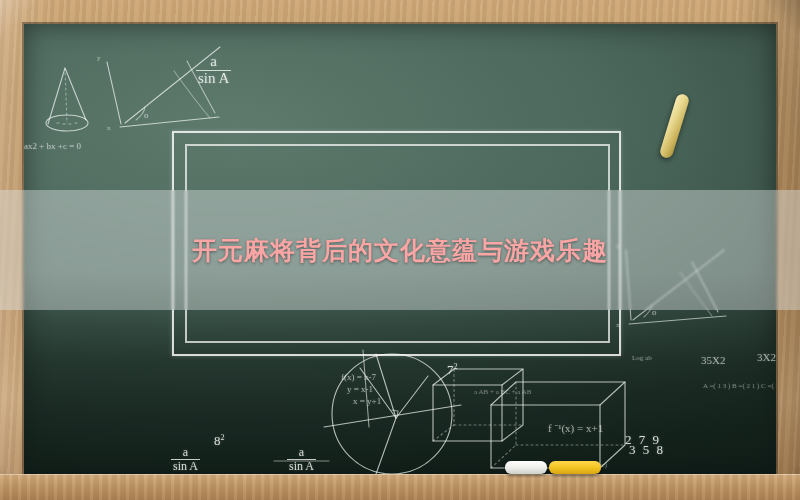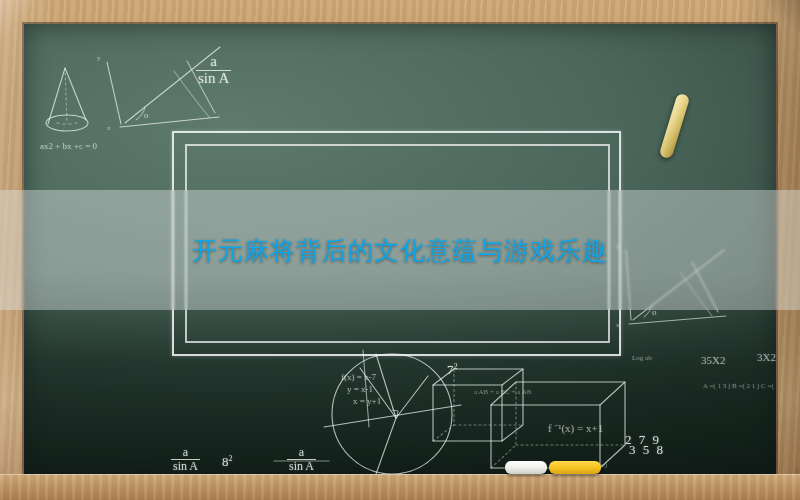--- a/index.html
+++ b/index.html
@@ -109,23 +109,24 @@
 
   
   .overlay-band{
     position:absolute;left:0;right:0;top:190px;height:120px;
     background:rgba(226,232,230,.42);
     backdrop-filter:blur(1px);
   }
   .title{
     position:absolute;left:0;right:0;top:190px;height:120px;
     display:flex;align-items:center;justify-content:center;
-    color:#0ea5e9;font-size:25px;letter-spacing:1px;
+    color:#fca5a5;font-size:25px;letter-spacing:1px;
     text-shadow:0 1px 3px rgba(0,0,0,.45);
     font-family:"DejaVu Sans","Liberation Sans",sans-serif;
+    font-weight:bold;
   }
 
   
   .ctext{
     position:absolute;color:rgba(245,248,244,.86);
     font-family:"Liberation Serif","DejaVu Serif",serif;
     white-space:nowrap;text-shadow:0 0 3px rgba(255,255,255,.25);
   }
   .ctext.sm{font-size:9px;opacity:.72;}
   .ctext.xs{font-size:7px;opacity:.6;}
@@ -210,37 +211,37 @@
       </svg>
     </div>
 
     <div class="ctext" style="left:172px;top:30px;font-size:15px;">
       <span class="frac">
         <span class="num">a</span>
         <span class="den">sin A</span>
       </span>
     </div>
 
-    <div class="ctext sm" style="left:16px;top:117px;">ax2 + bx +c = 0</div>
+    <div class="ctext sm" style="left:0;top:117px;">ax2 + bx +c = 0</div>
 
     <div class="ctext xs" style="left:73px;top:30px;">y</div>
     <div class="ctext xs" style="left:83px;top:100px;">x</div>
     <div class="ctext sm" style="left:120px;top:86px;">o</div>
 
     <div class="ctext xs" style="left:592px;top:218px;">y</div>
     <div class="ctext xs" style="left:592px;top:297px;">x</div>
     <div class="ctext sm" style="left:628px;top:283px;">o</div>
 
     <div class="ctext sm" style="left:317px;top:348px;">f(x) = x-7</div>
     <div class="ctext sm" style="left:323px;top:360px;">y = x-1</div>
     <div class="ctext sm" style="left:329px;top:372px;">x = y+1</div>
 
     <div class="ctext" style="left:423px;top:338px;font-size:13px;text-align:right;"><span>7</span><sup style="font-size:8px;">2</sup></div>
 
-    <div class="ctext" style="left:190px;top:430px;font-size:13px;margin-left:8px;"><span>8</span><sup style="font-size:8px;">2</sup></div>
+    <div class="ctext" style="left:190px;top:409px;font-size:13px;"><span>8</span><sup style="font-size:8px;">2</sup></div>
 
     <div class="ctext" style="left:147px;top:422px;font-size:12px;">
       <span class="frac">
         <span class="num">a</span>
         <span class="den">sin A</span>
       </span>
     </div>
 
     <div class="ctext" style="left:263px;top:422px;font-size:12px;">
       <span class="frac">

